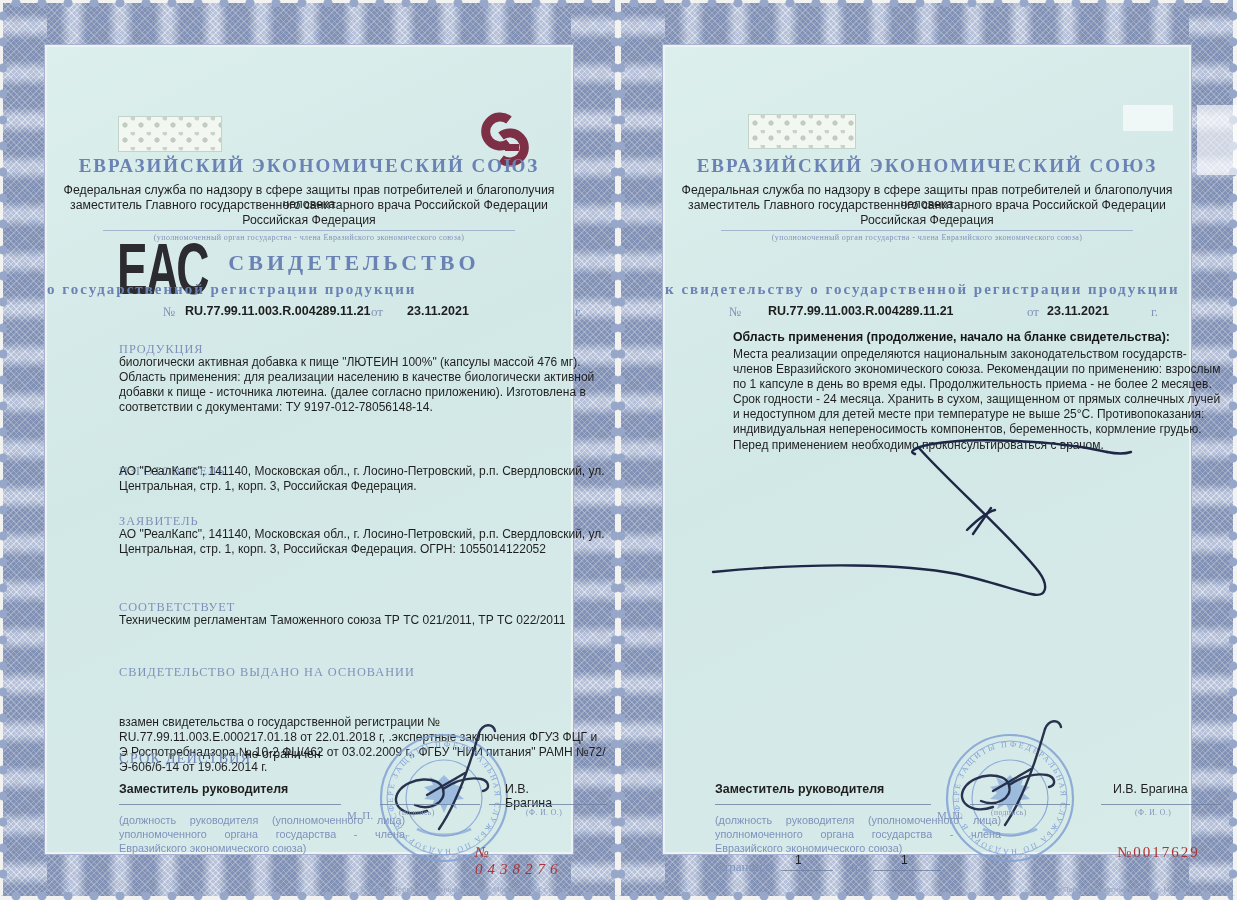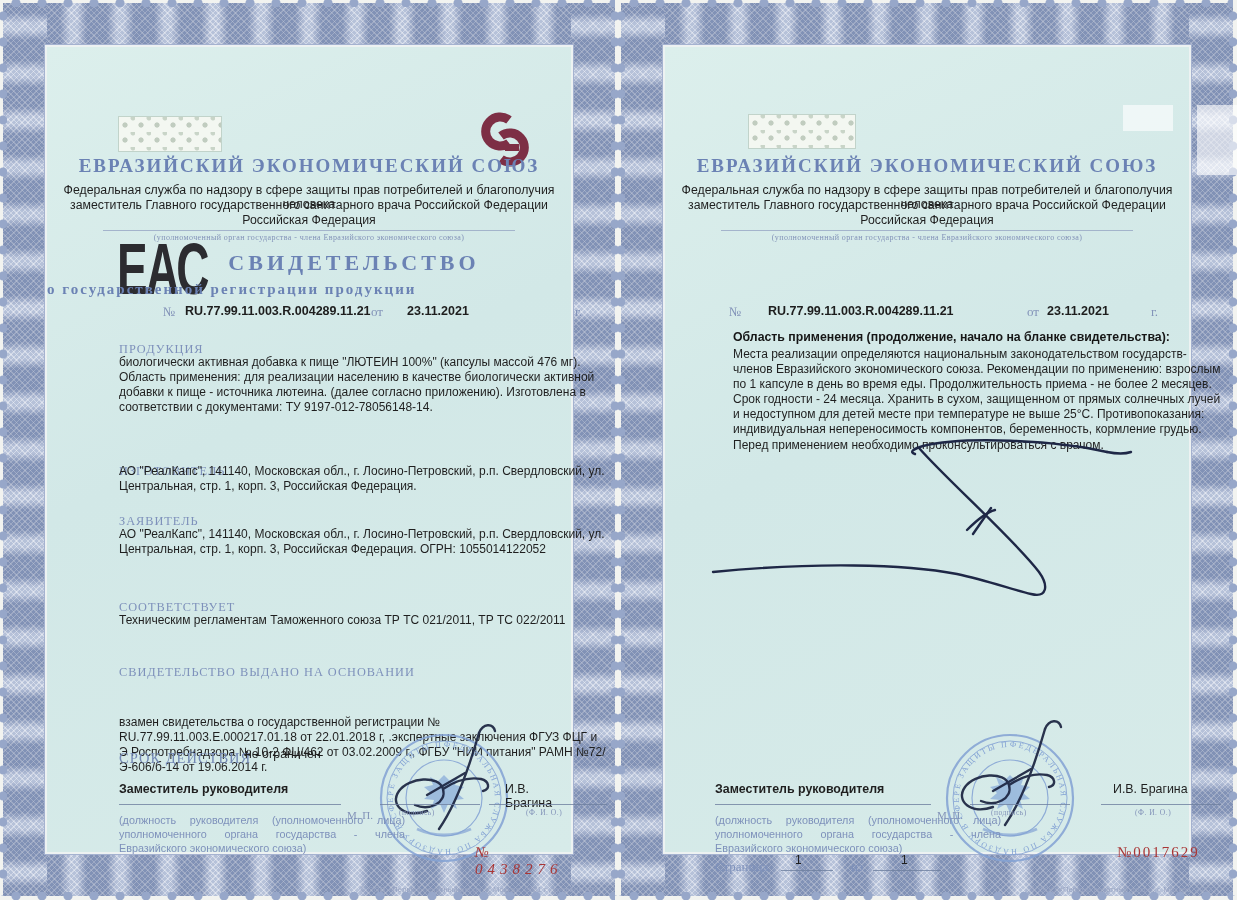--- a/index.html
+++ b/index.html
@@ -236,20 +236,21 @@
     <div class="wrect wr1"></div>
     <div class="wrect wr2"></div>
 
     <div class="union-title">ЕВРАЗИЙСКИЙ ЭКОНОМИЧЕСКИЙ СОЮЗ</div>
     <div class="auth auth1">Федеральная служба по надзору в сфере защиты прав потребителей и благополучия человека</div>
     <div class="auth auth2">заместитель Главного государственного санитарного врача Российской Федерации</div>
     <div class="auth auth3">Российская Федерация</div>
     <div class="hairline"></div>
     <div class="caption">(уполномоченный орган государства - члена Евразийского экономического союза)</div>
 
+    <div class="doc-subtitle">к свидетельству о государственной регистрации продукции</div>
 
     <div class="numrow">
       <span class="num-label">№</span>
       <span class="num-value">RU.77.99.11.003.R.004289.11.21</span>
       <span class="ot-label">от</span>
       <span class="date-value">23.11.2021</span>
       <span class="g-label">г.</span>
     </div>
 
     <div class="scope-h">Область применения (продолжение, начало на бланке свидетельства):</div>

